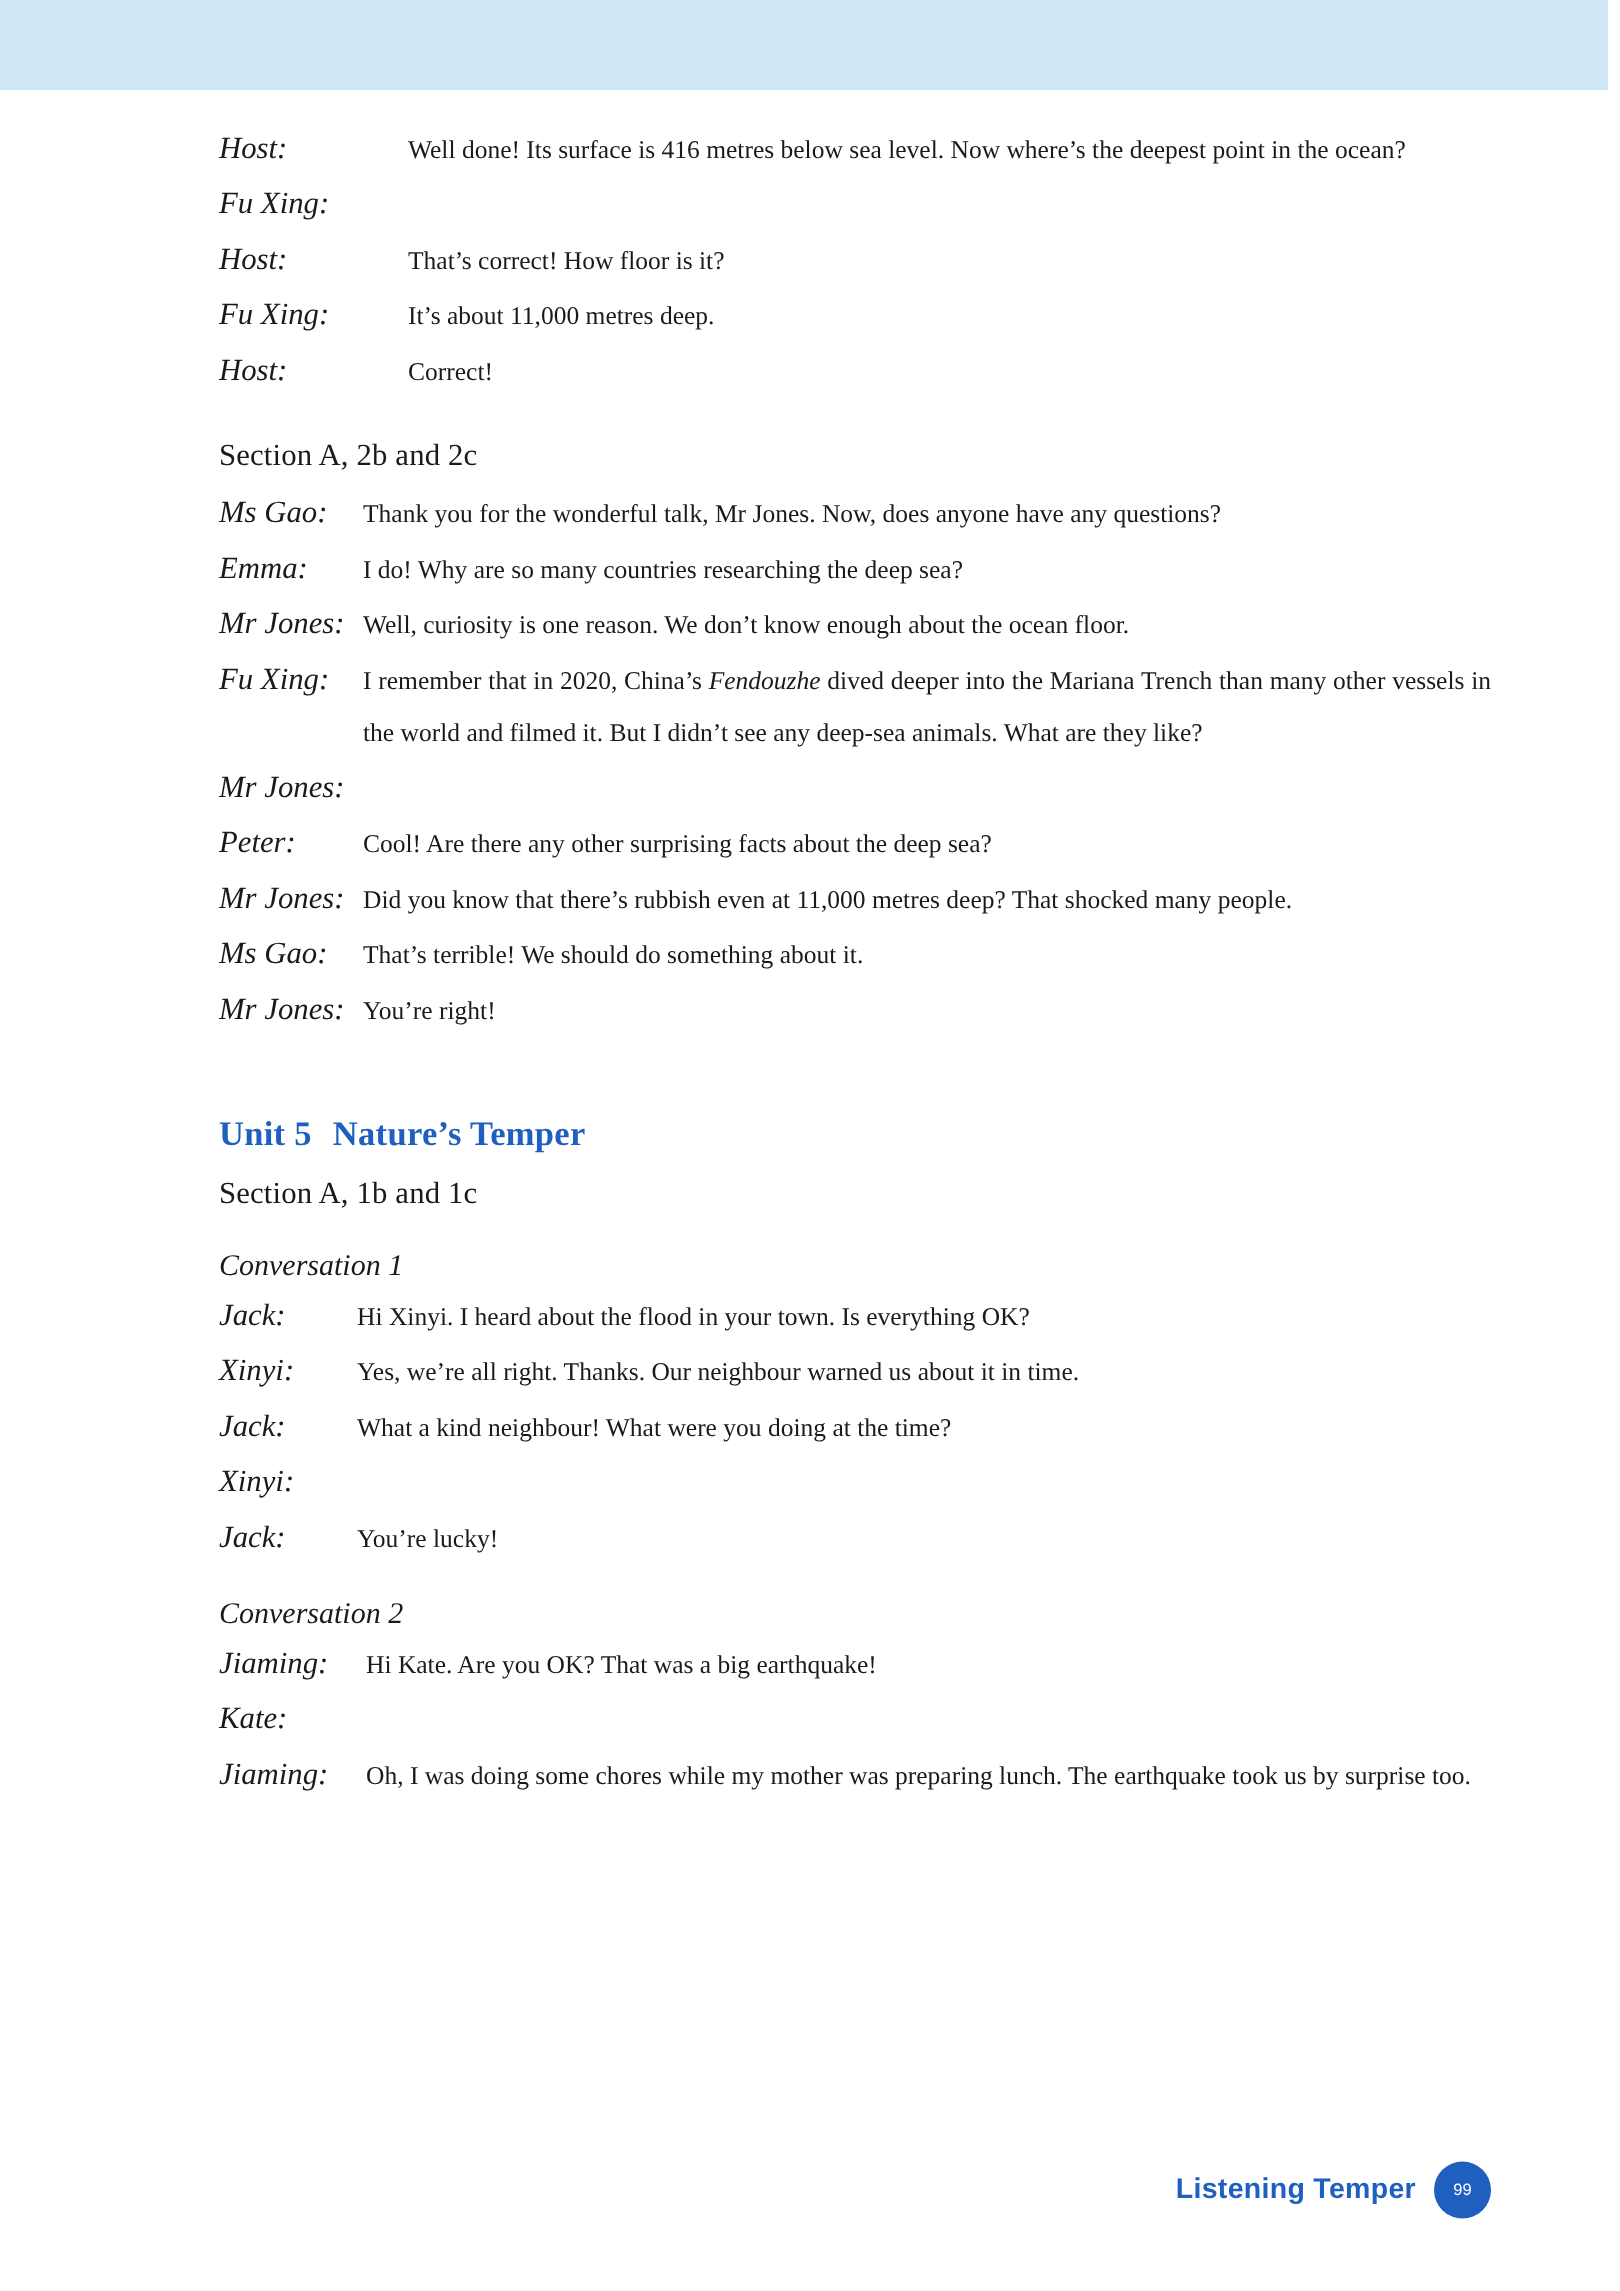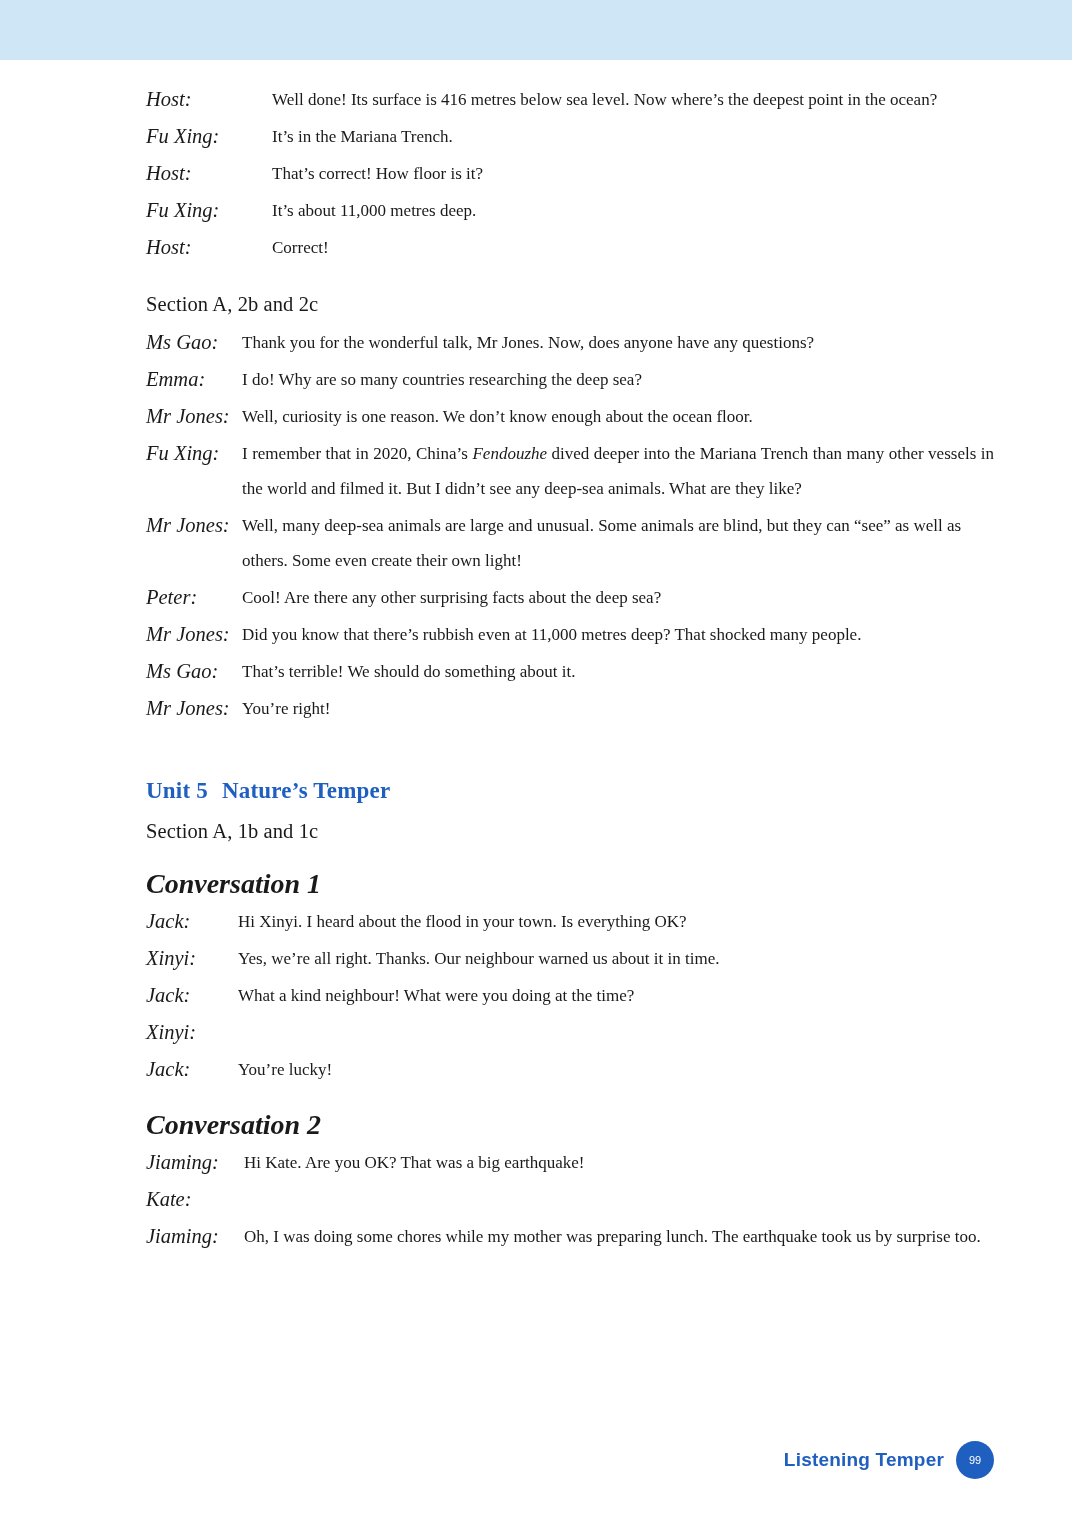--- a/index.html
+++ b/index.html
@@ -85,22 +85,22 @@
     margin-top: 52px;
     margin-bottom: 12px;
     color: #1f5fbf;
     font-weight: bold;
     font-size: 23px;
     letter-spacing: 0.2px;
   }
   .unit-title .u-name { margin-left: 14px; }
   .conv-head {
     font-style: italic;
-    font-weight: bold;
-    font-size: 28px;
+    font-weight: normal;
+    font-size: 20px;
     margin-top: 22px;
     margin-bottom: 4px;
   }
 
   .footer {
     position: absolute;
     right: 86px;
     bottom: 48px;
     display: flex;
     align-items: center;
@@ -136,21 +136,20 @@
 
   <div class="content">
 
     <div class="b1">
       <div class="dlg">
         <div class="spk">Host:</div>
         <div class="line">Well done! Its surface is 416 metres below sea level. Now where’s the deepest point in the ocean?</div>
       </div>
       <div class="dlg">
         <div class="spk">Fu Xing:</div>
-        <div class="line">It’s in the Mariana Trench.</div>
       </div>
       <div class="dlg">
         <div class="spk">Host:</div>
         <div class="line">That’s correct! How floor is it?</div>
       </div>
       <div class="dlg">
         <div class="spk">Fu Xing:</div>
         <div class="line">It’s about 11,000 metres deep.</div>
       </div>
       <div class="dlg">
@@ -173,21 +172,20 @@
       <div class="dlg">
         <div class="spk">Mr Jones:</div>
         <div class="line">Well, curiosity is one reason. We don’t know enough about the ocean floor.</div>
       </div>
       <div class="dlg">
         <div class="spk">Fu Xing:</div>
         <div class="line justify"><span>I remember that in 2020, China’s </span><i>Fendouzhe</i><span> dived deeper into the Mariana Trench than many other vessels in the world and filmed it. But I didn’t see any deep-sea animals. What are they like?</span></div>
       </div>
       <div class="dlg">
         <div class="spk">Mr Jones:</div>
-        <div class="line">Well, many deep-sea animals are large and unusual. Some animals are blind, but they can “see” as well as others. Some even create their own light!</div>
       </div>
       <div class="dlg">
         <div class="spk">Peter:</div>
         <div class="line">Cool! Are there any other surprising facts about the deep sea?</div>
       </div>
       <div class="dlg">
         <div class="spk">Mr Jones:</div>
         <div class="line">Did you know that there’s rubbish even at 11,000 metres deep? That shocked many people.</div>
       </div>
       <div class="dlg">

